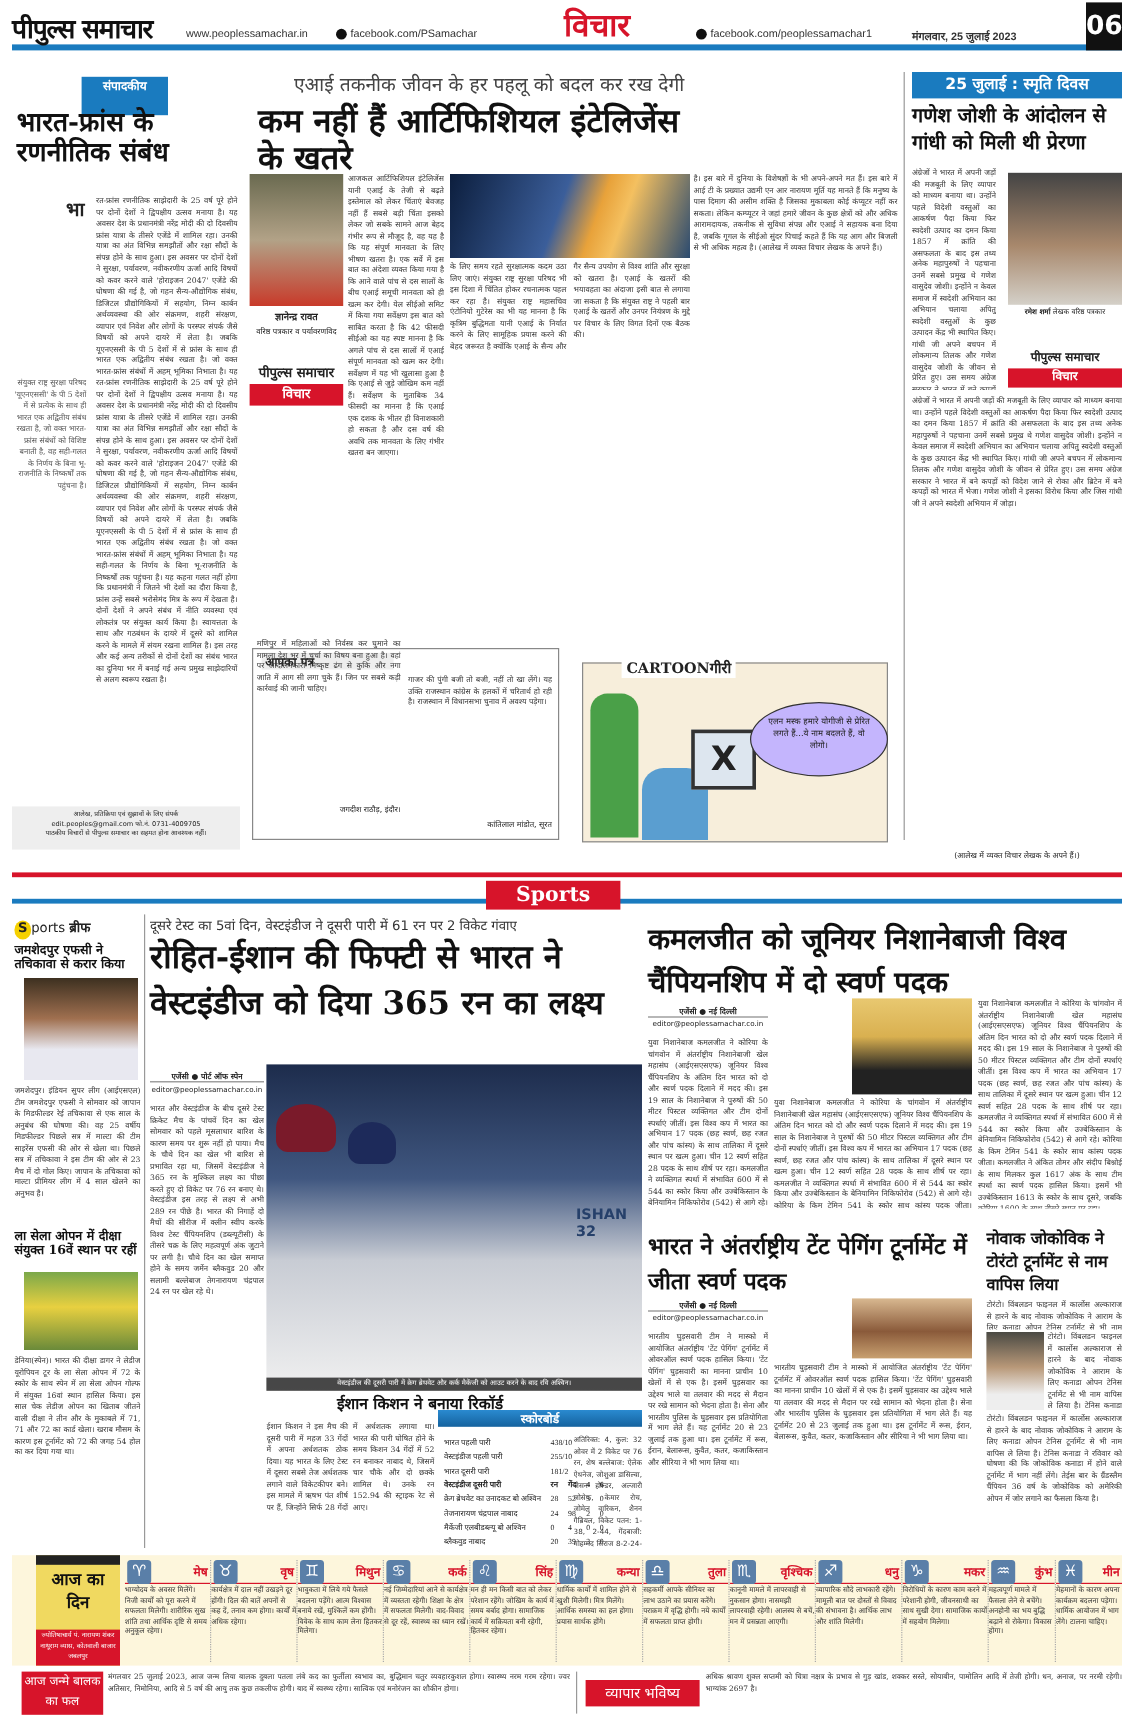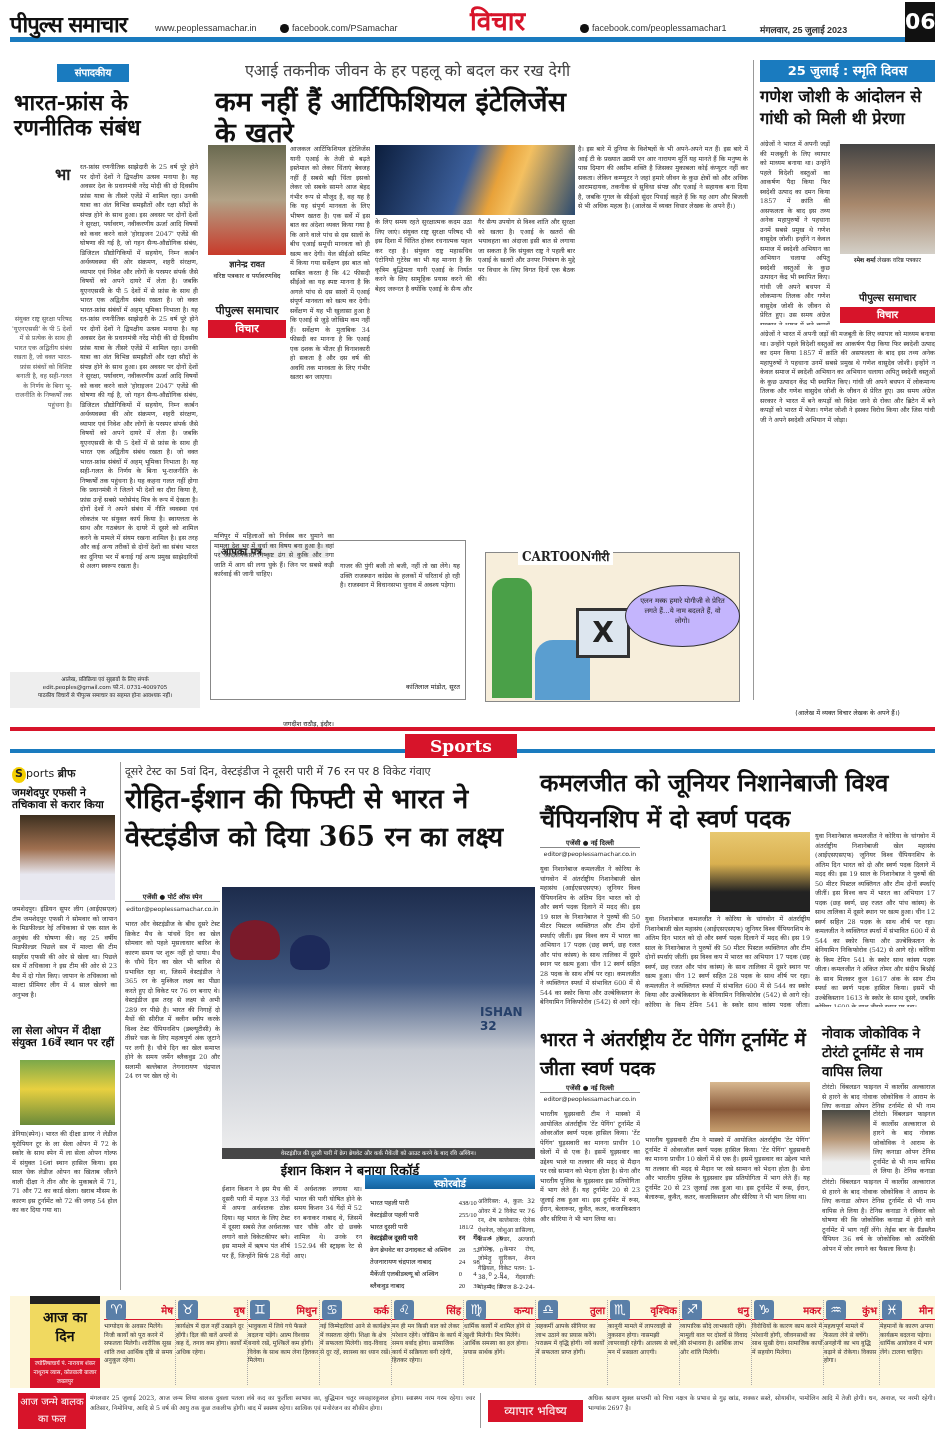--- a/index.html
+++ b/index.html
@@ -28,21 +28,21 @@
 
 <div class="abs hdr"></div>
 <div class="abs logo"><span>पीपुल्स समाचार</span></div>
 <div class="abs hsmall" style="left:155px;top:23px">www.peoplessamachar.in</div>
 <div class="abs hsmall" style="left:280px;top:23px"><span style="display:inline-block;width:9px;height:9px;border-radius:50%;background:#111;margin-right:3px;vertical-align:middle"></span><span>facebook.com/PSamachar</span></div>
 <div class="abs vichar">विचार</div>
 <div class="abs hsmall" style="left:580px;top:23px"><span style="display:inline-block;width:9px;height:9px;border-radius:50%;background:#111;margin-right:3px;vertical-align:middle"></span><span>facebook.com/peoplessamachar1</span></div>
 <div class="abs hsmall" style="left:760px;top:23px;font-weight:bold">मंगलवार, 25 जुलाई 2023</div>
 <div class="abs pgnum">06</div>
 
-<div class="abs tag" style="left:57px;top:64px;width:72px;height:18px;font-size:10px;line-height:18px">संपादकीय</div>
+<div class="abs tag" style="left:68px;top:64px;width:72px;height:32px;font-size:10px;line-height:18px">संपादकीय</div>
 <div class="abs hl" style="left:14px;top:90px;width:180px;font-size:22px">भारत-फ्रांस के रणनीतिक संबंध</div>
 <div class="abs" style="left:55px;top:163px;font-size:16px;font-weight:bold;font-family:'DejaVu Serif',serif">भा</div>
 <div class="abs body-text" style="left:80px;top:163px;width:118px;height:150px">रत-फ्रांस रणनीतिक साझेदारी के 25 वर्ष पूरे होने पर दोनों देशों ने द्विपक्षीय उत्सव मनाया है। यह अवसर देश के प्रधानमंत्री नरेंद्र मोदी की दो दिवसीय फ्रांस यात्रा के तीसरे एजेंडे में शामिल रहा। उनकी यात्रा का अंत विभिन्न समझौतों और रक्षा सौदों के संपन्न होने के साथ हुआ। इस अवसर पर दोनों देशों ने सुरक्षा, पर्यावरण, नवीकरणीय ऊर्जा आदि विषयों को कवर करने वाले 'होराइजन 2047' एजेंडे की घोषणा की गई है, जो गहन सैन्य-औद्योगिक संबंध, डिजिटल प्रौद्योगिकियों में सहयोग, निम्न कार्बन अर्थव्यवस्था की ओर संक्रमण, शहरी संरक्षण, व्यापार एवं निवेश और लोगों के परस्पर संपर्क जैसे विषयों को अपने दायरे में लेता है। जबकि यूएनएससी के पी 5 देशों में से फ्रांस के साथ ही भारत एक अद्वितीय संबंध रखता है। जो वक्त भारत-फ्रांस संबंधों में अहम् भूमिका निभाता है। यह सही-गलत के निर्णय के बिना भू-राजनीति के निष्कर्षों तक पहुंचना है। यह कहना गलत नहीं होगा कि प्रधानमंत्री ने जितने भी देशों का दौरा किया है, फ्रांस उन्हें सबसे भरोसेमंद मित्र के रूप में देखता है। दोनों देशों ने अपने संबंध में नीति व्यवस्था एवं लोकतंत्र पर संयुक्त कार्य किया है। स्वायत्तता के साथ और गठबंधन के दायरे में दूसरे को शामिल करने के मामले में संयम रखना शामिल है। इस तरह और कई अन्य तरीकों से दोनों देशों का संबंध भारत का दुनिया भर में बनाई गई अन्य प्रमुख साझेदारियों से अलग स्वरूप रखता है।</div>
 <div class="abs body-text" style="left:10px;top:315px;width:62px;height:280px;text-align:right;color:#555">संयुक्त राष्ट्र सुरक्षा परिषद 'यूएनएससी' के पी 5 देशों में से प्रत्येक के साथ ही भारत एक अद्वितीय संबंध रखता है, जो वक्त भारत-फ्रांस संबंधों को विशिष्ट बनाती है, वह सही-गलत के निर्णय के बिना भू-राजनीति के निष्कर्षों तक पहुंचना है।</div>
 <div class="abs body-text" style="left:80px;top:315px;width:118px;height:352px">रत-फ्रांस रणनीतिक साझेदारी के 25 वर्ष पूरे होने पर दोनों देशों ने द्विपक्षीय उत्सव मनाया है। यह अवसर देश के प्रधानमंत्री नरेंद्र मोदी की दो दिवसीय फ्रांस यात्रा के तीसरे एजेंडे में शामिल रहा। उनकी यात्रा का अंत विभिन्न समझौतों और रक्षा सौदों के संपन्न होने के साथ हुआ। इस अवसर पर दोनों देशों ने सुरक्षा, पर्यावरण, नवीकरणीय ऊर्जा आदि विषयों को कवर करने वाले 'होराइजन 2047' एजेंडे की घोषणा की गई है, जो गहन सैन्य-औद्योगिक संबंध, डिजिटल प्रौद्योगिकियों में सहयोग, निम्न कार्बन अर्थव्यवस्था की ओर संक्रमण, शहरी संरक्षण, व्यापार एवं निवेश और लोगों के परस्पर संपर्क जैसे विषयों को अपने दायरे में लेता है। जबकि यूएनएससी के पी 5 देशों में से फ्रांस के साथ ही भारत एक अद्वितीय संबंध रखता है। जो वक्त भारत-फ्रांस संबंधों में अहम् भूमिका निभाता है। यह सही-गलत के निर्णय के बिना भू-राजनीति के निष्कर्षों तक पहुंचना है। यह कहना गलत नहीं होगा कि प्रधानमंत्री ने जितने भी देशों का दौरा किया है, फ्रांस उन्हें सबसे भरोसेमंद मित्र के रूप में देखता है। दोनों देशों ने अपने संबंध में नीति व्यवस्था एवं लोकतंत्र पर संयुक्त कार्य किया है। स्वायत्तता के साथ और गठबंधन के दायरे में दूसरे को शामिल करने के मामले में संयम रखना शामिल है। इस तरह और कई अन्य तरीकों से दोनों देशों का संबंध भारत का दुनिया भर में बनाई गई अन्य प्रमुख साझेदारियों से अलग स्वरूप रखता है।</div>
 <div class="abs" style="left:10px;top:672px;width:190px;height:36px;background:#eee;font-size:5.5px;line-height:8px;text-align:center;padding-top:3px">
   <div>आलेख, प्रतिक्रिया एवं सुझावों के लिए संपर्क</div>
   <div>edit.peoples@gmail.com फो.नं. 0731-4009705</div>
   <div>पाठकीय विचारों से पीपुल्स समाचार का सहमत होना आवश्यक नहीं।</div>
 </div>
@@ -56,21 +56,21 @@
 <div class="abs redbox" style="left:208px;top:320px;width:78px;height:18px;font-size:11px;line-height:18px">विचार</div>
 <div class="abs body-text" style="left:290px;top:145px;width:80px;height:380px">आजकल आर्टिफिशियल इंटेलिजेंस यानी एआई के तेजी से बढ़ते इस्तेमाल को लेकर चिंताएं बेवजह नहीं हैं सबसे बड़ी चिंता इसको लेकर जो सबके सामने आज बेहद गंभीर रूप से मौजूद है, वह यह है कि यह संपूर्ण मानवता के लिए भीषण खतरा है। एक सर्वे में इस बात का अंदेशा व्यक्त किया गया है कि आने वाले पांच से दस सालों के बीच एआई समूची मानवता को ही खत्म कर देगी। येल सीईओ समिट में किया गया सर्वेक्षण इस बात को साबित करता है कि 42 फीसदी सीईओ का यह स्पष्ट मानना है कि अगले पांच से दस सालों में एआई संपूर्ण मानवता को खत्म कर देगी। सर्वेक्षण में यह भी खुलासा हुआ है कि एआई से जुड़े जोखिम कम नहीं हैं। सर्वेक्षण के मुताबिक 34 फीसदी का मानना है कि एआई एक दशक के भीतर ही विनाशकारी हो सकता है और दस वर्ष की अवधि तक मानवता के लिए गंभीर खतरा बन जाएगा।</div>
 <div class="abs photo" style="left:375px;top:145px;width:200px;height:70px;background:linear-gradient(110deg,#0c1e3d,#3b5e9a 45%,#e8a23a 60%,#f4c060 70%,#2a4a70)"></div>
 <div class="abs body-text" style="left:375px;top:218px;width:200px;height:308px;column-count:2;column-gap:6px">के लिए समय रहते सुरक्षात्मक कदम उठा लिए जाएं। संयुक्त राष्ट्र सुरक्षा परिषद भी इस दिशा में चिंतित होकर रचनात्मक पहल कर रहा है। संयुक्त राष्ट्र महासचिव एंटोनियो गुटेरेस का भी यह मानना है कि कृत्रिम बुद्धिमता यानी एआई के निर्यात करने के लिए सामूहिक प्रयास करने की बेहद जरूरत है क्योंकि एआई के सैन्य और गैर सैन्य उपयोग से विश्व शांति और सुरक्षा को खतरा है। एआई के खतरों की भयावहता का अंदाजा इसी बात से लगाया जा सकता है कि संयुक्त राष्ट्र ने पहली बार एआई के खतरों और उनपर नियंत्रण के मुद्दे पर विचार के लिए विगत दिनों एक बैठक की।</div>
 <div class="abs body-text" style="left:578px;top:145px;width:170px;height:380px">है। इस बारे में दुनिया के विशेषज्ञों के भी अपने-अपने मत हैं। इस बारे में आई टी के प्रख्यात उद्यमी एन आर नारायण मूर्ति यह मानते हैं कि मनुष्य के पास दिमाग की असीम शक्ति है जिसका मुकाबला कोई कंप्यूटर नहीं कर सकता। लेकिन कम्प्यूटर ने जहां हमारे जीवन के कुछ क्षेत्रों को और अधिक आरामदायक, तकनीक से सुविधा संपन्न और एआई ने सहायक बना दिया है, जबकि गूगल के सीईओ सुंदर पिचाई कहते हैं कि यह आग और बिजली से भी अधिक महत्व है। (आलेख में व्यक्त विचार लेखक के अपने हैं।)</div>
 <div class="abs rule-v" style="left:753px;top:60px;height:640px"></div>
 
 <div class="abs box" style="left:210px;top:540px;width:256px;height:160px"></div>
 <div class="abs" style="left:218px;top:544px;width:110px;height:14px;background:#eee;font-size:10px;font-weight:bold;padding-left:3px">आपका पत्र</div>
 <div class="abs body-text" style="left:214px;top:532px;width:120px;height:115px">मणिपुर में महिलाओं को निर्वस्त्र कर घुमाने का मामला देश भर में चर्चा का विषय बना हुआ है। वहां पर आंदोलनकारी निष्कृष्ट ढंग से कुकि और नगा जाति में आग सी लगा चुके हैं। जिन पर सबसे कड़ी कार्रवाई की जानी चाहिए।</div>
-<div class="abs" style="left:214px;top:719px;width:120px;font-size:6.5px;text-align:right">जगदीश राठौड़, इंदौर।</div>
+<div class="abs" style="left:214px;top:670px;width:120px;font-size:6.5px;text-align:right">जगदीश राठौड़, इंदौर।</div>
 <div class="abs body-text" style="left:340px;top:562px;width:120px;height:115px">गाजर की पुंगी बजी तो बजी, नहीं तो खा लेंगे। यह उक्ति राजस्थान कांग्रेस के हलकों में चरितार्थ हो रही है। राजस्थान में विधानसभा चुनाव में अवश्य पड़ेगा।</div>
 <div class="abs" style="left:340px;top:682px;width:120px;font-size:6.5px;text-align:right">कांतिलाल मांडोत, सूरत</div>
 
 <div class="abs box" style="left:485px;top:552px;width:255px;height:150px;background:#f7eedb"></div>
 <div class="abs" style="left:518px;top:548px;background:#fff;padding:0 4px;font-size:12px;font-weight:bold;font-family:'DejaVu Serif',serif"><span>CARTOON</span><span>गीरी</span></div>
 <div class="abs" style="left:492px;top:578px;width:40px;height:120px;background:#4aa048;border-radius:14px 14px 0 0"></div>
 <div class="abs" style="left:535px;top:640px;width:55px;height:60px;background:#5a9ed0;border-radius:18px 18px 0 0"></div>
 <div class="abs" style="left:576px;top:608px;width:54px;height:50px;background:#dde6ef;border:3px solid #333;text-align:center;font-size:28px;line-height:44px;font-weight:bold;color:#222">X</div>
 <div class="abs" style="left:625px;top:585px;width:115px;height:62px;background:#c4b5fd;border:1.5px solid #333;border-radius:50%;font-size:7px;line-height:10px;text-align:center;padding:10px 12px">एलन मस्क हमारे योगीजी से प्रेरित लगते हैं...ये नाम बदलते हैं, वो लोगो।</div>
 
@@ -90,21 +90,21 @@
 
 <div class="abs" style="left:12px;top:765px;font-size:11px"><span style="display:inline-block;width:14px;height:16px;background:#f5d000;border-radius:50%;text-align:center;font-weight:bold">S</span><span>ports</span> <b>ब्रीफ</b></div>
 <div class="abs hl" style="left:12px;top:786px;width:105px;font-size:10.5px">जमशेदपुर एफसी ने तचिकावा से करार किया</div>
 <div class="abs photo" style="left:20px;top:815px;width:95px;height:85px;background:linear-gradient(180deg,#3d3020,#a07050 40%,#e8e8f0 70%)"></div>
 <div class="abs body-text" style="left:12px;top:905px;width:105px;height:115px">जमशेदपुर। इंडियन सुपर लीग (आईएसएल) टीम जमशेदपुर एफसी ने सोमवार को जापान के मिडफील्डर रेई तचिकावा से एक साल के अनुबंध की घोषणा की। वह 25 वर्षीय मिडफील्डर पिछले सत्र में माल्टा की टीम साइरेंस एफसी की ओर से खेला था। पिछले सत्र में तचिकावा ने इस टीम की ओर से 23 मैच में दो गोल किए। जापान के तचिकावा को माल्टा प्रीमियर लीग में 4 साल खेलने का अनुभव है।</div>
 <div class="abs hl" style="left:12px;top:1024px;width:105px;font-size:10.5px">ला सेला ओपन में दीक्षा संयुक्त 16वें स्थान पर रहीं</div>
 <div class="abs photo" style="left:20px;top:1060px;width:95px;height:65px;background:linear-gradient(180deg,#7ba84a,#e8d040 45%,#6a8a3a)"></div>
 <div class="abs body-text" style="left:12px;top:1130px;width:105px;height:160px">डेनिया(स्पेन)। भारत की दीक्षा डागर ने लेडीज यूरोपियन टूर के ला सेला ओपन में 72 के स्कोर के साथ स्पेन में ला सेला ओपन गोल्फ में संयुक्त 16वां स्थान हासिल किया। इस साल चेक लेडीज ओपन का खिताब जीतने वाली दीक्षा ने तीन और के मुकाबले में 71, 71 और 72 का कार्ड खेला। खराब मौसम के कारण इस टूर्नामेंट को 72 की जगह 54 होल का कर दिया गया था।</div>
 <div class="abs rule-v" style="left:120px;top:762px;height:528px"></div>
 
-<div class="abs" style="left:125px;top:763px;width:410px;font-size:11px;color:#333">दूसरे टेस्ट का 5वां दिन, वेस्टइंडीज ने दूसरी पारी में 76 रन पर 8 विकेट गंवाए</div>
+<div class="abs" style="left:125px;top:763px;width:410px;font-size:11px;color:#333">दूसरे टेस्ट का 5वां दिन, वेस्टइंडीज ने दूसरी पारी में 61 रन पर 2 विकेट गंवाए</div>
 <div class="abs hl" style="left:125px;top:780px;width:410px;font-size:27px;line-height:38px">रोहित-ईशान की फिफ्टी से भारत ने वेस्टइंडीज को दिया 365 रन का लक्ष्य</div>
 <div class="abs" style="left:125px;top:892px;width:95px;font-size:6.5px;font-weight:bold;text-align:center;border-bottom:1px solid #888">एजेंसी ● पोर्ट ऑफ स्पेन</div>
 <div class="abs" style="left:125px;top:905px;width:95px;font-size:6px;text-align:center">editor@peoplessamachar.co.in</div>
 <div class="abs body-text" style="left:125px;top:920px;width:95px;height:230px">भारत और वेस्टइंडीज के बीच दूसरे टेस्ट क्रिकेट मैच के पांचवें दिन का खेल सोमवार को पहले मूसलाधार बारिश के कारण समय पर शुरू नहीं हो पाया। मैच के चौथे दिन का खेल भी बारिश से प्रभावित रहा था, जिसमें वेस्टइंडीज ने 365 रन के मुश्किल लक्ष्य का पीछा करते हुए दो विकेट पर 76 रन बनाए थे। वेस्टइंडीज इस तरह से लक्ष्य से अभी 289 रन पीछे है। भारत की निगाहें दो मैचों की सीरीज में क्लीन स्वीप करके विश्व टेस्ट चैंपियनशिप (डब्ल्यूटीसी) के तीसरे चक्र के लिए महत्वपूर्ण अंक जुटाने पर लगी है। चौथे दिन का खेल समाप्त होने के समय जर्मेन ब्लैकवुड 20 और सलामी बल्लेबाज तेगनारायण चंद्रपाल 24 रन पर खेल रहे थे।</div>
 <div class="abs photo" style="left:222px;top:887px;width:313px;height:272px;background:linear-gradient(180deg,#1d2c4c,#405780 35%,#c8ccd4 60%,#f0f0f0)"></div>
 <div class="abs" style="left:230px;top:920px;width:50px;height:40px;border-radius:50% 50% 10px 10px;background:#7a1a2a"></div>
 <div class="abs" style="left:290px;top:935px;width:40px;height:35px;border-radius:50% 50% 10px 10px;background:#1d2a5a"></div>
 <div class="abs" style="left:480px;top:1005px;width:50px;font-size:12px;font-weight:bold;color:#26406a">ISHAN 32</div>
 <div class="abs" style="left:222px;top:1148px;width:313px;height:11px;background:rgba(0,0,0,.7);color:#fff;font-size:5.8px;line-height:11px;text-align:center">वेस्टइंडीज की दूसरी पारी में क्रेग ब्रेथवेट और कर्क मैकेंजी को आउट करने के बाद रवि अश्विन।</div>
 <div class="abs hl" style="left:225px;top:1164px;width:250px;font-size:13px;text-align:center">ईशान किशन ने बनाया रिकॉर्ड</div>

